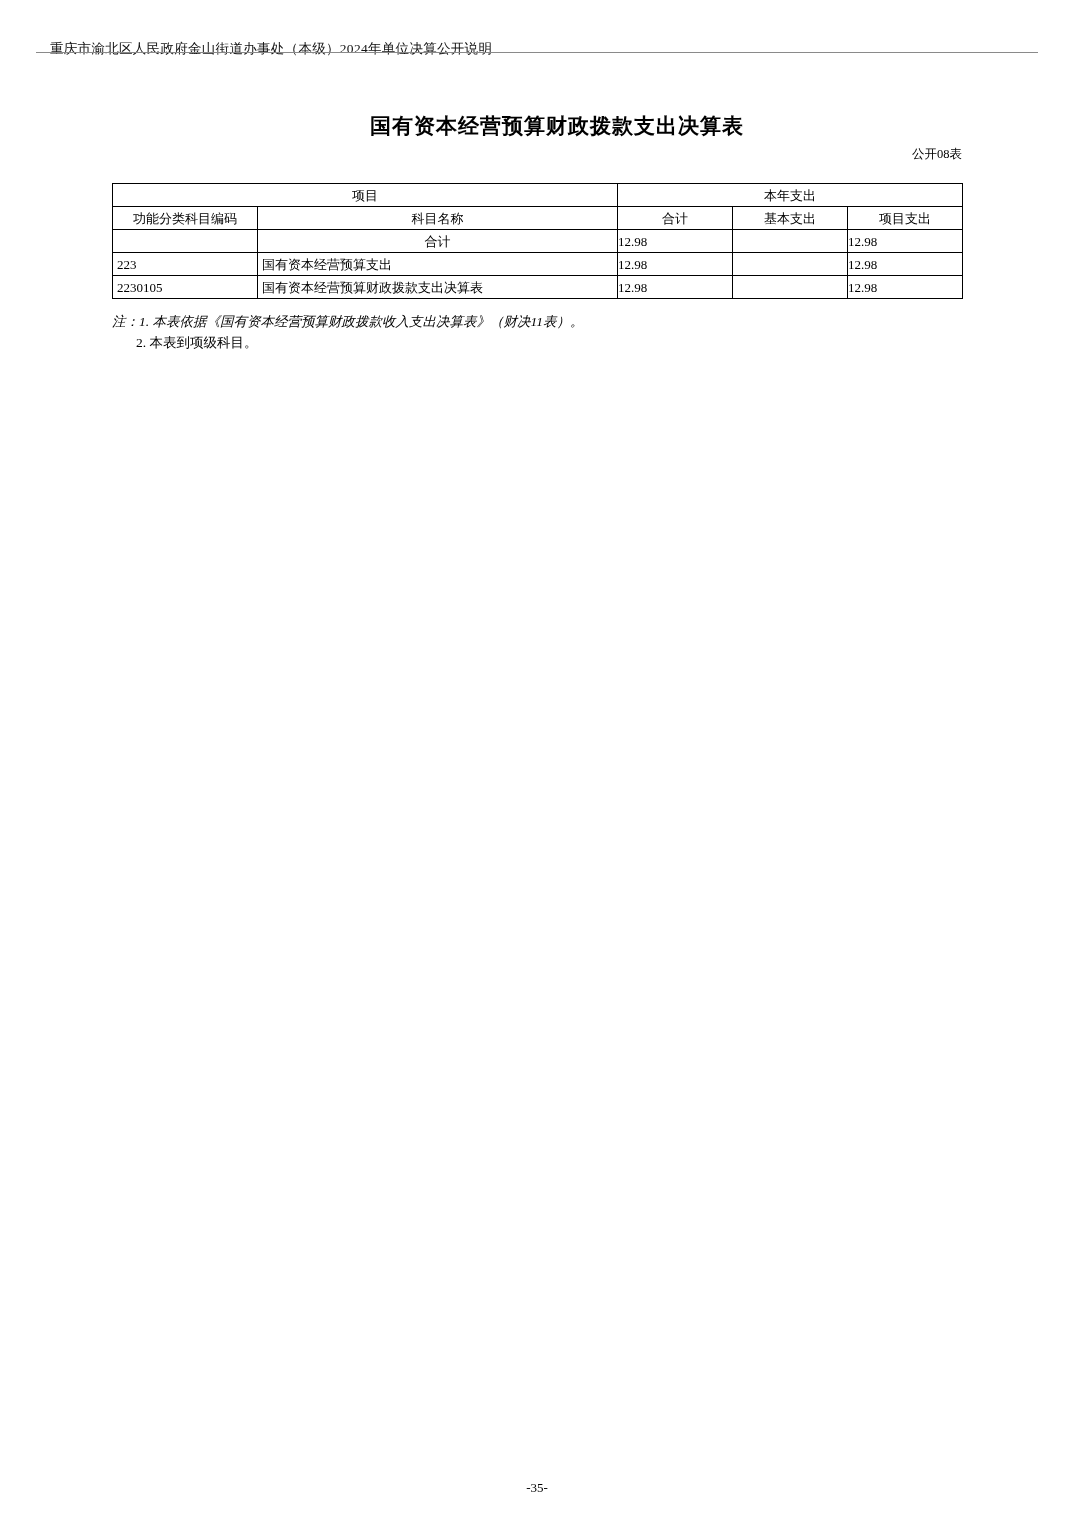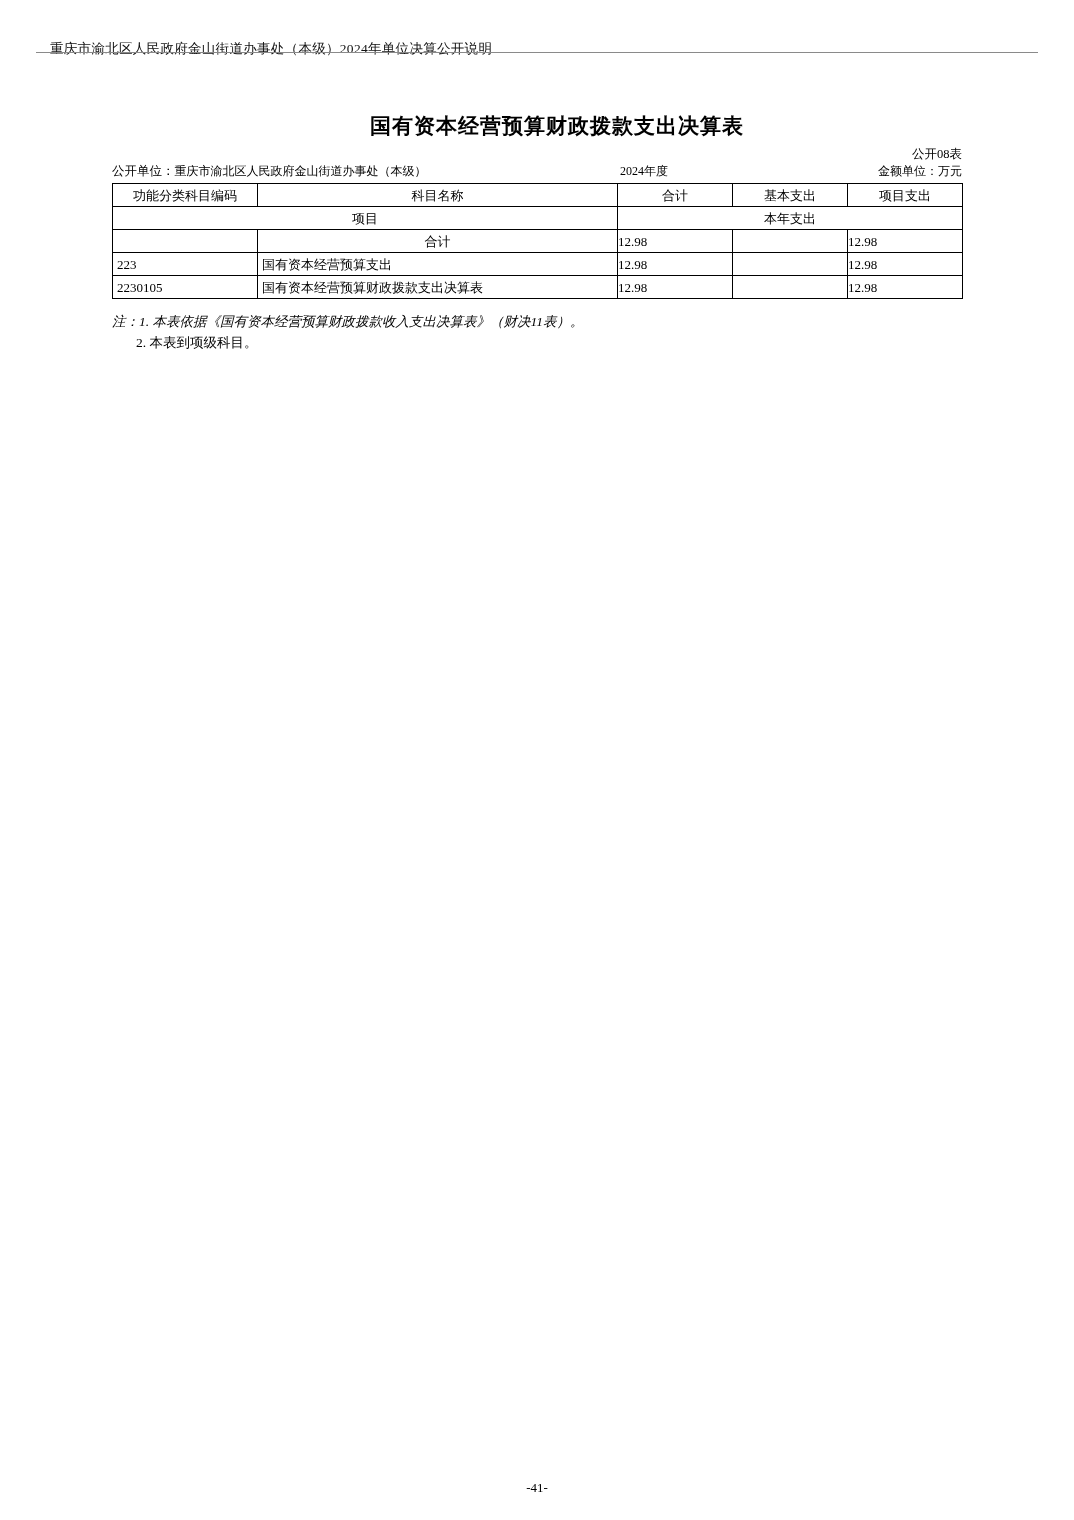--- a/index.html
+++ b/index.html
@@ -142,48 +142,41 @@
 <body>
 
 <div class="page">
 
   <div class="doc-header">重庆市渝北区人民政府金山街道办事处（本级）2024年单位决算公开说明</div>
   <div class="header-rule"></div>
 
   <div class="doc-title">国有资本经营预算财政拨款支出决算表</div>
   <div class="table-code">公开08表</div>
 
-  <div class="meta-row">
-    <div class="meta-unit">
-      <span class="lbl">公开单位：</span><span class="val">重庆市渝北区人民政府金山街道办事处（本级）</span>
-    </div>
-    <div class="meta-year">2024年度</div>
-    <div class="meta-amount">金额单位：万元</div>
-  </div>
 
   <table class="fin">
     <colgroup>
       <col class="c1">
         <col class="c2">
         <col class="c3">
         <col class="c4">
         <col class="c5">
     </colgroup>
     <thead>
       <tr>
+        <th class="c-center" colspan="2">项目</th>
+        <th class="c-center" colspan="3">本年支出</th>
+      </tr>
+      <tr>
         <th class="c-center">功能分类科目编码</th>
         <th class="c-center">科目名称</th>
         <th class="c-center">合计</th>
         <th class="c-center">基本支出</th>
         <th class="c-center">项目支出</th>
       </tr>
-      <tr>
-        <th class="c-center" colspan="2">项目</th>
-        <th class="c-center" colspan="3">本年支出</th>
-      </tr>
     </thead>
     <tbody>
       <tr>
         <td class="c-left"></td>
         <td class="c-center bold">合计</td>
         <td class="c-right">12.98</td>
         <td class="c-right"></td>
         <td class="c-right">12.98</td>
       </tr>
       <tr>
@@ -201,15 +194,15 @@
         <td class="c-right">12.98</td>
       </tr>
     </tbody>
   </table>
 
   <div class="notes">
     <div class="n1">注：1. 本表依据《国有资本经营预算财政拨款收入支出决算表》（财决11表）。</div>
     <div class="n2">2. 本表到项级科目。</div>
   </div>
 
-  <div class="page-number">-41-</div>
+  <div class="page-number">-35-</div>
 
 </div>
 
 </body></html>

